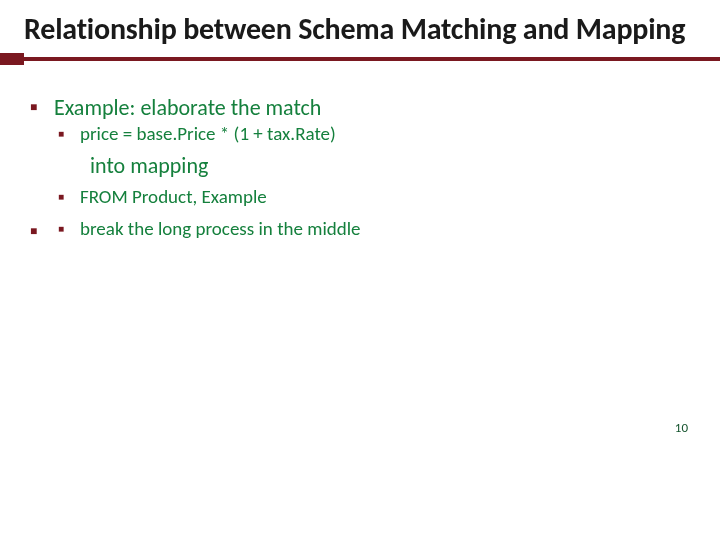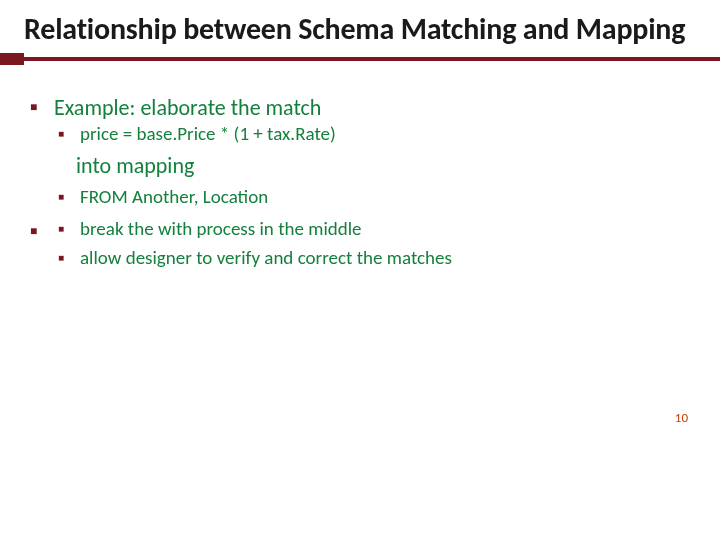--- a/index.html
+++ b/index.html
@@ -10,23 +10,23 @@
   .rule-main { position: absolute; left: 0; right: 0; top: 4px; height: 4px; background: #7a1820; }
   .rule-block { position: absolute; left: 0; top: 0; width: 24px; height: 12px; background: #7a1820; }
   .title-rule-spacer { height: 22px; }
   .content { font-size: 22px; line-height: 1.35; color: #15803d; }
   ul { list-style: none; }
   .lvl1 > li { position: relative; padding-left: 30px; margin-bottom: 8px; }
   .lvl1 > li::before { content: "■"; position: absolute; left: 6px; top: 6px; font-size: 12px; color: #7a1820; }
   .lvl2 { }
   .lvl2 > li { position: relative; padding-left: 26px; margin-bottom: 4px; font-size: 19px; line-height: 1.3; }
   .lvl2 > li::before { content: "■"; position: absolute; left: 4px; top: 5px; font-size: 10px; color: #7a1820; }
-  .inline-continuation { margin: 4px 0 4px 22px; font-size: 22px; }
+  .inline-continuation { margin: 4px 0 4px 36px; font-size: 22px; }
   .sql-line { display: block; }
-  .pagenum { position: absolute; right: 32px; bottom: 12px; font-size: 13px; color: #c2410c; }
+  .pagenum { position: absolute; right: 32px; bottom: 2px; font-size: 13px; color: #14532d; }
 </style>
 </head>
 <body>
 
 <div class="slide">
 
   <h1 class="title">Relationship between Schema Matching and Mapping</h1>
 
   <div class="title-rule-wrap">
     <div class="rule-block"></div>
@@ -38,29 +38,28 @@
     <ul class="lvl1">
 
       <li>
         <span>Example: elaborate the match</span>
         <ul class="lvl2">
           <li>price = base.Price * (1 + tax.Rate)</li>
         </ul>
         <div class="inline-continuation">into mapping</div>
         <ul class="lvl2">
           <li>
-            <span class="sql-line">FROM Another, Location</span>
+            <span class="sql-line">FROM Product, Example</span>
           </li>
         </ul>
       </li>
 
       <li>
         <ul class="lvl2">
-          <li>break the with process in the middle</li>
-          <li>allow designer to verify and correct the matches</li>
+          <li>break the long process in the middle</li>
         </ul>
       </li>
 
     </ul>
   </div>
 
   <div class="pagenum">10</div>
 
 </div>
 

